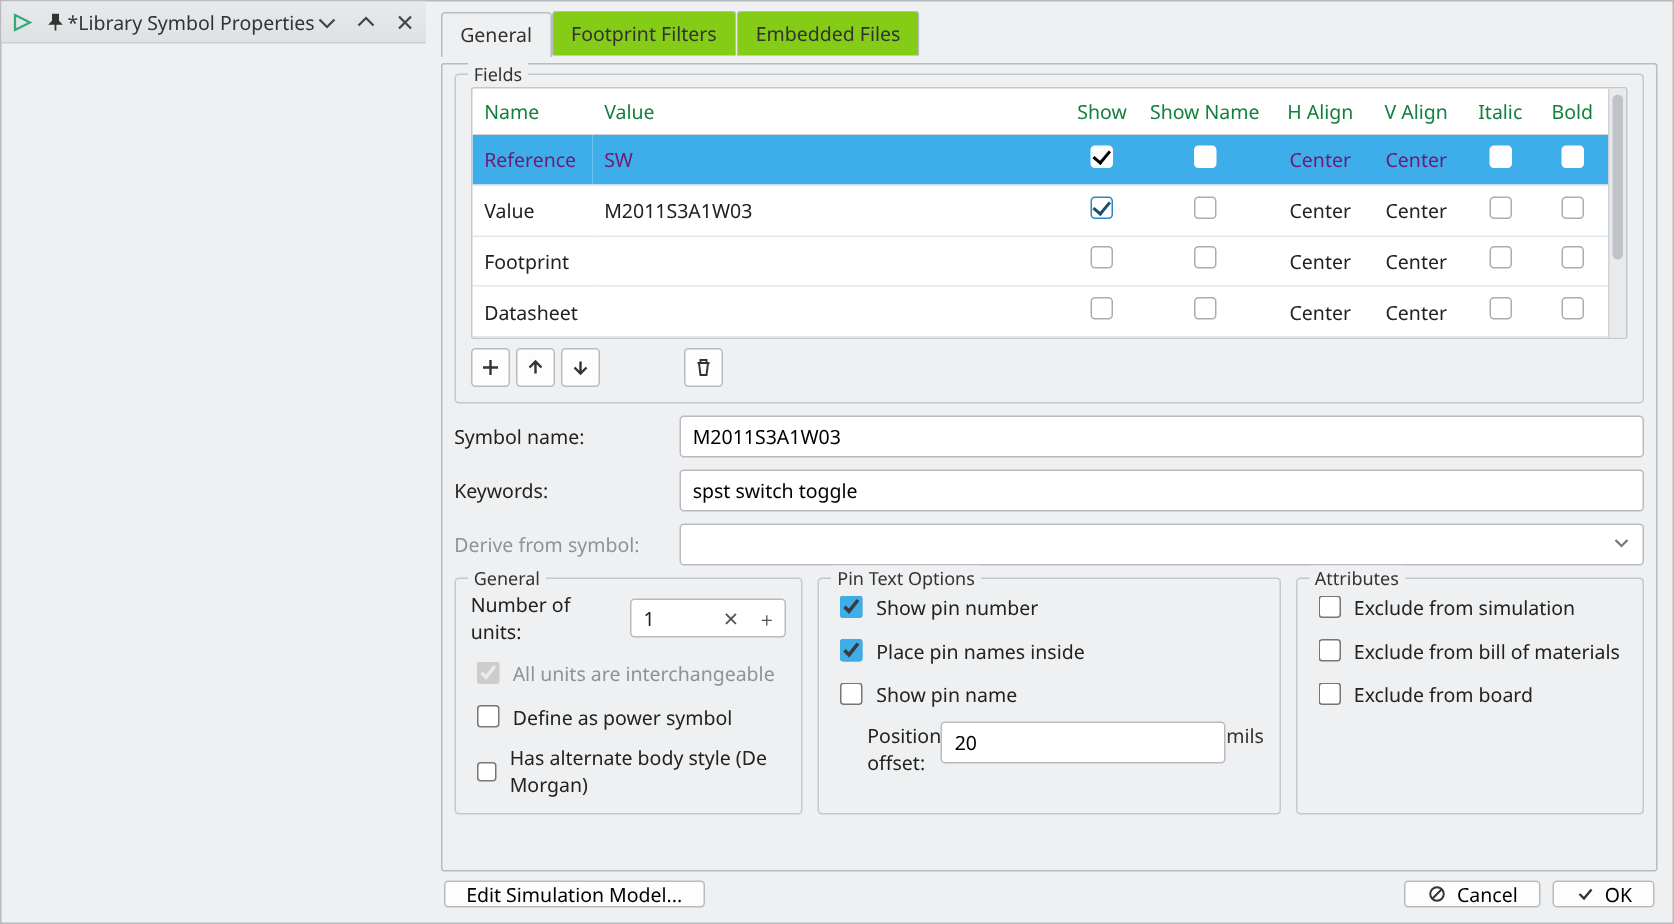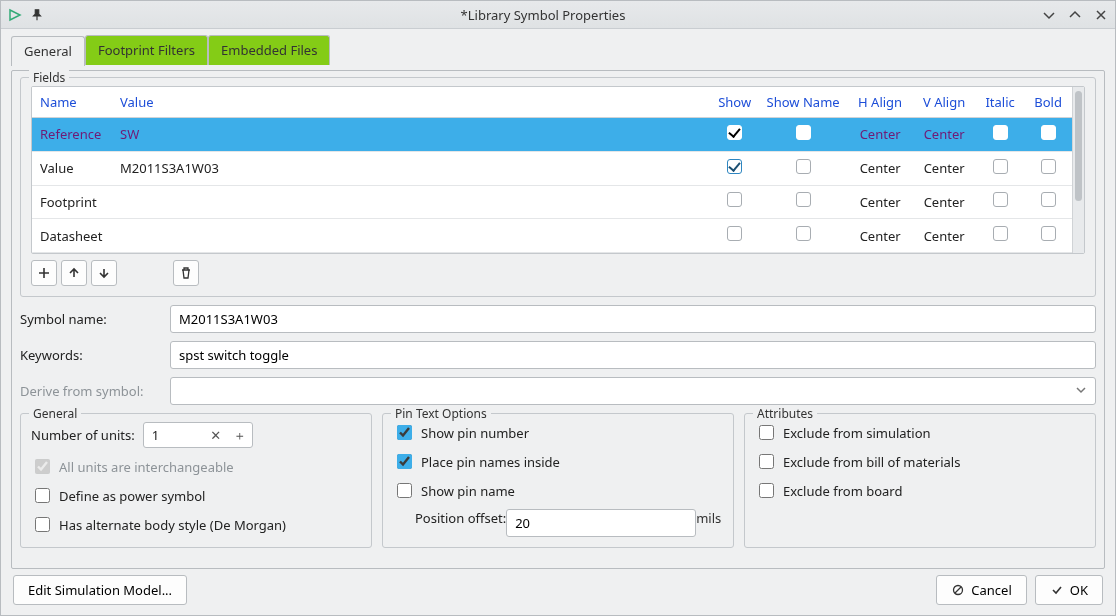--- a/index.html
+++ b/index.html
@@ -1,17 +1,17 @@
 <!DOCTYPE html>
 <html><head>
 <meta charset="utf-8">
 <style>
   * { box-sizing: border-box; font-family: "Noto Sans", "Segoe UI", Arial, sans-serif; font-size: 13px; }
   html, body { margin: 0; padding: 0; width: 1116px; height: 616px; background: #eceff1; color: #222; }
-  .window { width: 1116px; height: 616px; display: flex; flex-direction: column; background: #eff0f1; border: 1px solid #b8bcc0; }
+  .window { width: 1116px; height: 616px; display: flex; flex-direction: row; background: #eff0f1; border: 1px solid #b8bcc0; }
   
   .titlebar { height: 28px; background: linear-gradient(#e7e9eb, #dfe2e4); border-bottom: 1px solid #c9cdd1; display: flex; align-items: center; padding: 0 6px; }
   .titlebar .left-icons { display: flex; gap: 6px; align-items: center; }
   .titlebar .title { flex: 1; text-align: center; color: #333; }
   .titlebar .right-icons { display: flex; gap: 10px; align-items: center; }
   .tb-icon { width: 16px; height: 16px; display: inline-flex; align-items: center; justify-content: center; color: #555; }
   
   .body { flex: 1; display: flex; flex-direction: column; padding: 8px 10px 10px 10px; gap: 6px; }
   
   .tab-strip { display: flex; align-items: flex-end; height: 28px; margin-bottom: -1px; }
@@ -19,21 +19,21 @@
   .tab.active { background: #eff0f1; position: relative; top: 1px; }
   .tab-panel { border: 1px solid #b8bcc0; border-radius: 2px; padding: 6px 8px 8px 8px; flex: 1; display: flex; flex-direction: column; gap: 8px; background: #eff0f1; }
   
   .group { border: 1px solid #c4c8cc; border-radius: 3px; padding: 8px 10px 10px 10px; position: relative; }
   .group > .legend { position: absolute; top: -9px; left: 8px; background: #eff0f1; padding: 0 4px; color: #333; font-size: 12px; }
   
   .fields-wrap { display: flex; flex-direction: column; gap: 6px; }
   .table-scroll { border: 1px solid #c4c8cc; border-radius: 2px; background: #fff; height: 168px; overflow: hidden; position: relative; display:flex; }
   table.fields { width: 100%; border-collapse: collapse; table-layout: fixed; }
   table.fields th, table.fields td { padding: 6px 8px; text-align: left; border-bottom: 1px solid #e4e6e8; }
-  table.fields th { background: #fff; font-weight: normal; color: #1d4ed8; border-bottom: 1px solid #d0d3d6; position: sticky; top:0; }
+  table.fields th { background: #fff; font-weight: normal; color: #15803d; border-bottom: 1px solid #d0d3d6; position: sticky; top:0; }
   table.fields tr.selected td { background: #3daee9; color: #701a75; }
   col.c-name { width: 80px; }
   col.c-value { width: auto; }
   col.c-show { width: 48px; }
   col.c-showname { width: 90px; }
   col.c-halign { width: 64px; }
   col.c-valign { width: 64px; }
   col.c-italic { width: 48px; }
   col.c-bold { width: 48px; }
   .cell-center { text-align: center !important; }
@@ -62,21 +62,21 @@
   .spin .val { flex:1; padding:0 8px; }
   .spin .sbtn { width:24px; height:100%; display:flex; align-items:center; justify-content:center; color:#555; cursor:pointer; }
   .cbx { display:flex; align-items:center; gap:6px; }
   .cbx input { width:15px; height:15px; accent-color:#3daee9; }
   .muted { color:#8d9398; }
   .pos-row { display:flex; align-items:flex-start; margin-left:22px; }
   .pos-row input { width:190px; }
   .unit { color:#333; }
   
   .bottom-bar { display:flex; justify-content:space-between; align-items:center; padding:0 2px; }
-  .btn { height:30px; padding:0 14px; border:1px solid #b8bcc0; border-radius:3px; background:#fdfdfd; cursor:pointer; display:flex; align-items:center; gap:6px; }
+  .btn { height:18px; padding:0 14px; border:1px solid #b8bcc0; border-radius:3px; background:#fdfdfd; cursor:pointer; display:flex; align-items:center; gap:6px; }
   .btn .ic { width:14px; height:14px; display:inline-flex; align-items:center; justify-content:center; }
   .right-btns { display:flex; gap:8px; }
 </style>
 </head>
 <body>
 
 <div class="window">
 
   <div class="titlebar">
     <div class="left-icons">

